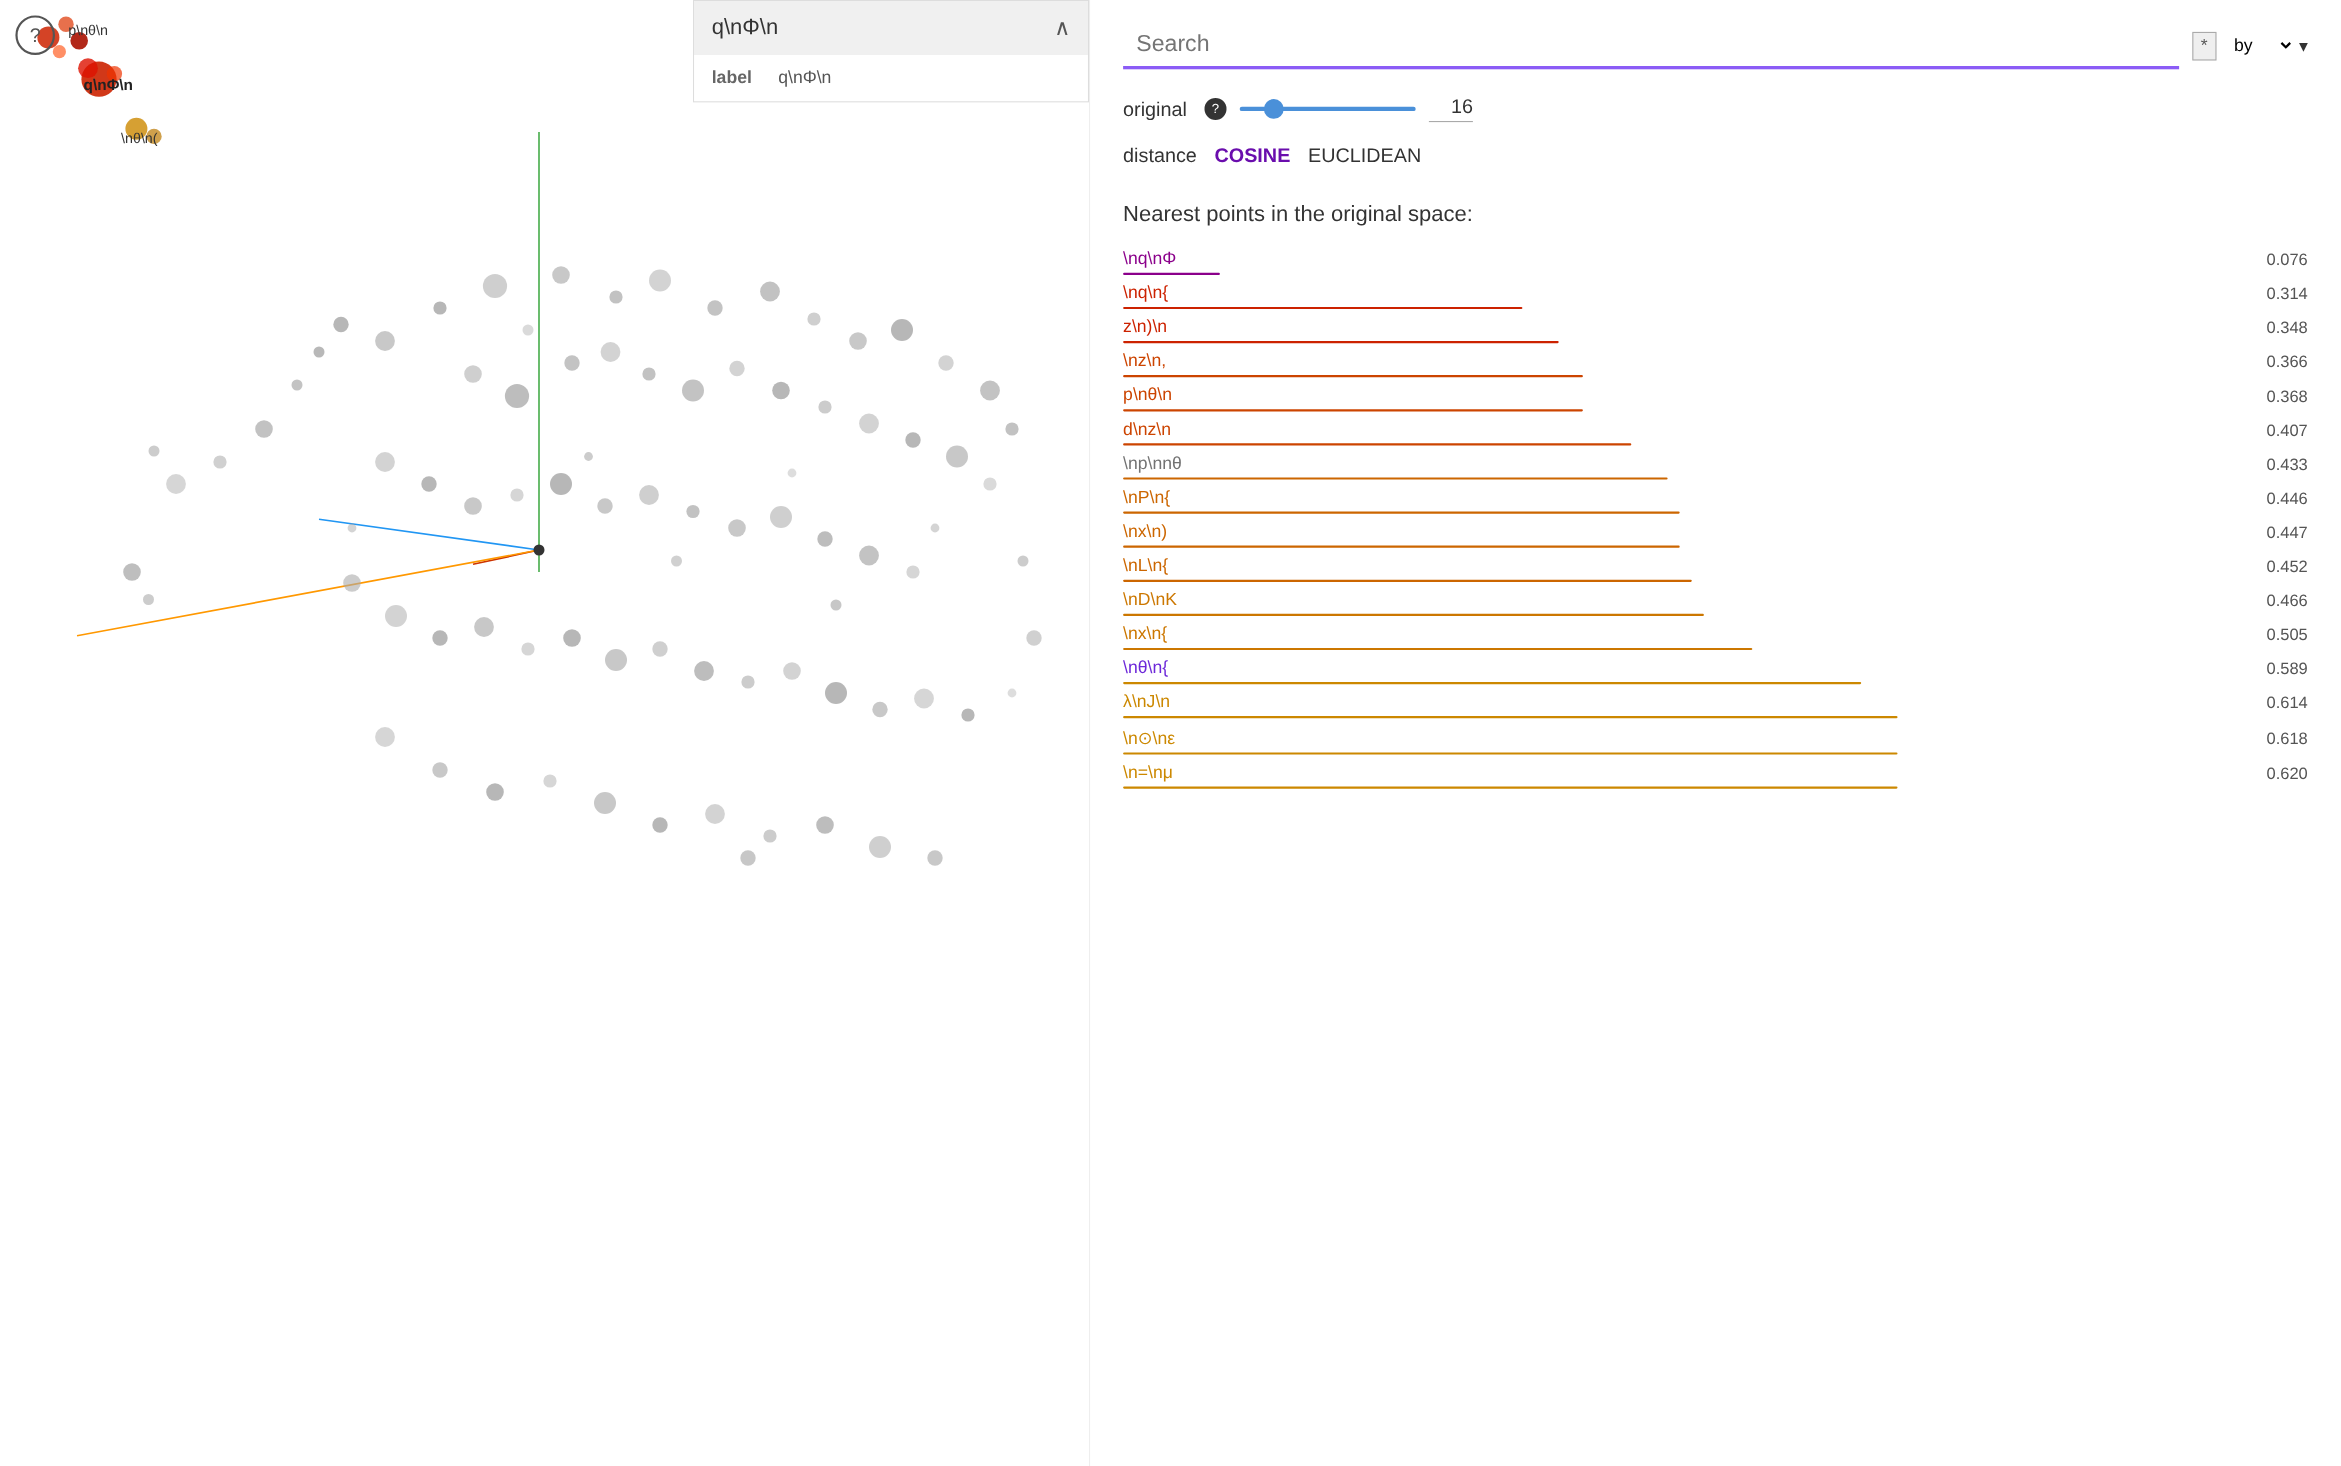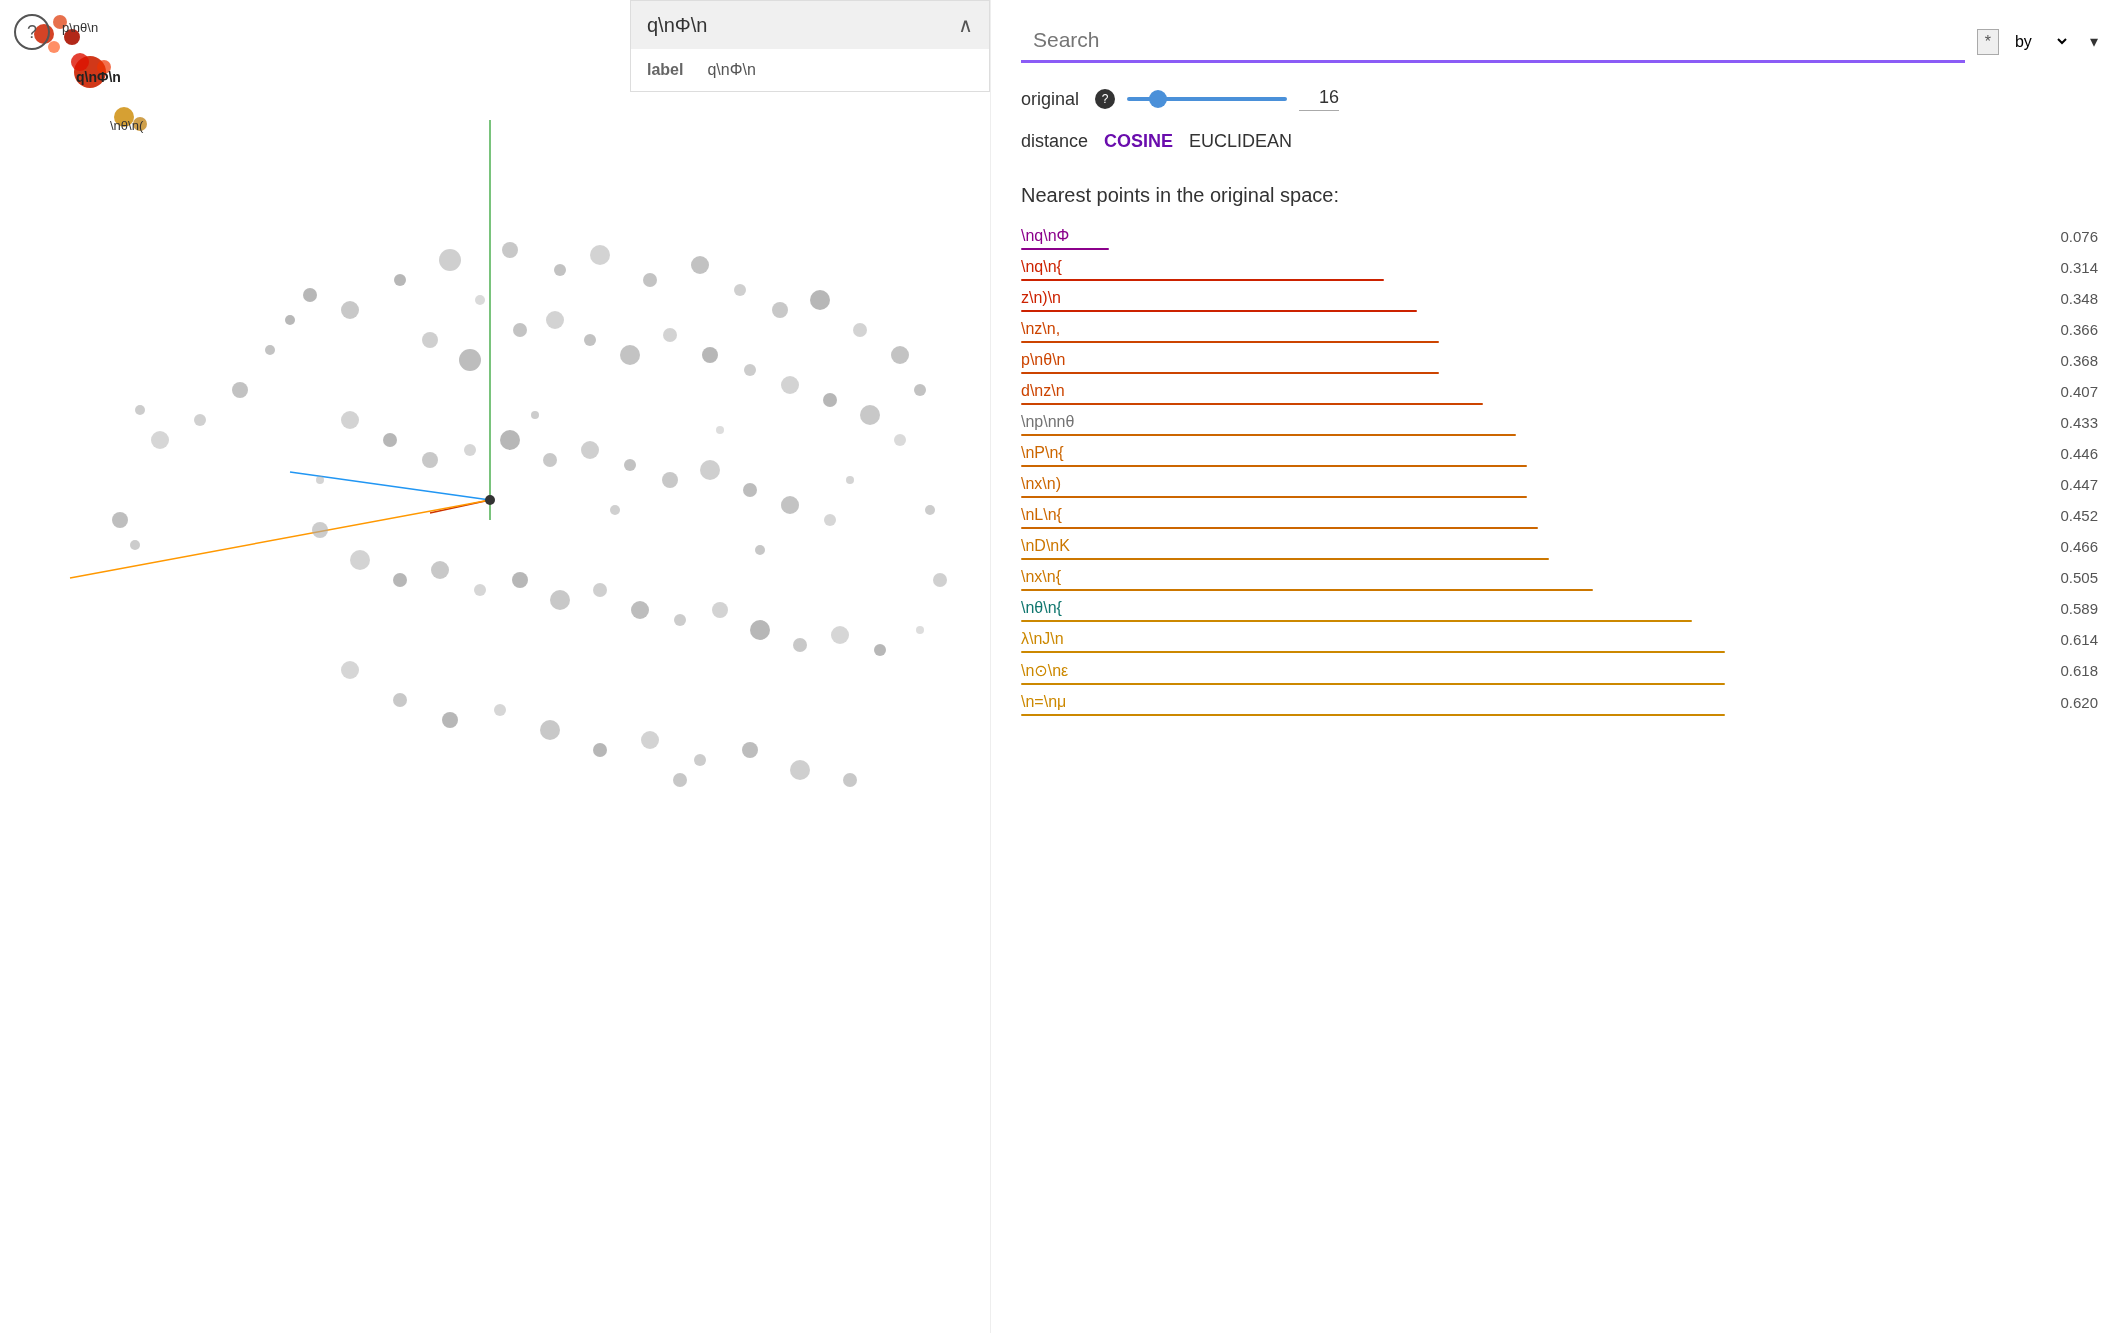--- a/index.html
+++ b/index.html
@@ -85,21 +85,21 @@
       color: #555;
       border: 1px solid #aaa;
       padding: 3px 7px;
       cursor: pointer;
     }
     #search-by {
       font-size: 16px;
       color: #333;
       display: flex;
       align-items: center;
-      gap: 20px;
+      gap: 4px;
       cursor: pointer;
     }
     #search-by select {
       border: none;
       background: transparent;
       font-size: 16px;
       cursor: pointer;
       outline: none;
     }
 
@@ -495,21 +495,21 @@
     </div>
         <div class="nearest-item">
       <div class="nearest-item-row">
         <span class="nearest-item-label" style="color:#cc7700">\nx\n{</span>
         <span class="nearest-item-value">0.505</span>
       </div>
       <div class="nearest-item-bar" style="width:572px; background:#cc7700"></div>
     </div>
         <div class="nearest-item">
       <div class="nearest-item-row">
-        <span class="nearest-item-label" style="color:#0f766e">\nθ\n{</span>
+        <span class="nearest-item-label" style="color:#6d28d9">\nθ\n{</span>
         <span class="nearest-item-value">0.589</span>
       </div>
       <div class="nearest-item-bar" style="width:671px; background:#cc8800"></div>
     </div>
         <div class="nearest-item">
       <div class="nearest-item-row">
         <span class="nearest-item-label" style="color:#cc8800">λ\nJ\n</span>
         <span class="nearest-item-value">0.614</span>
       </div>
       <div class="nearest-item-bar" style="width:704px; background:#cc8800"></div>

